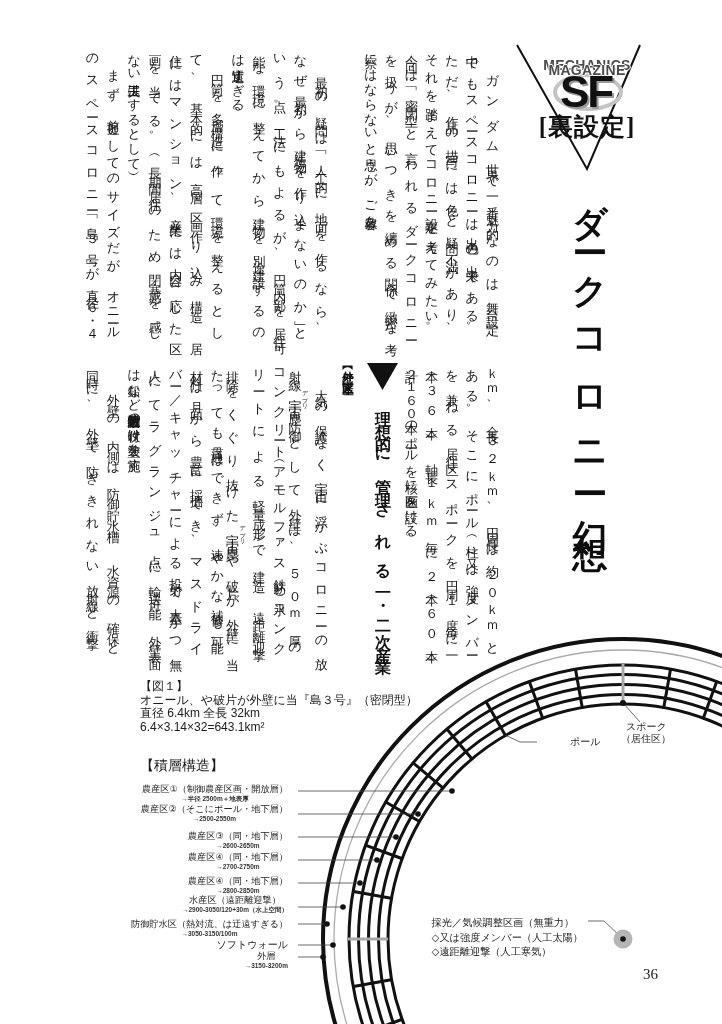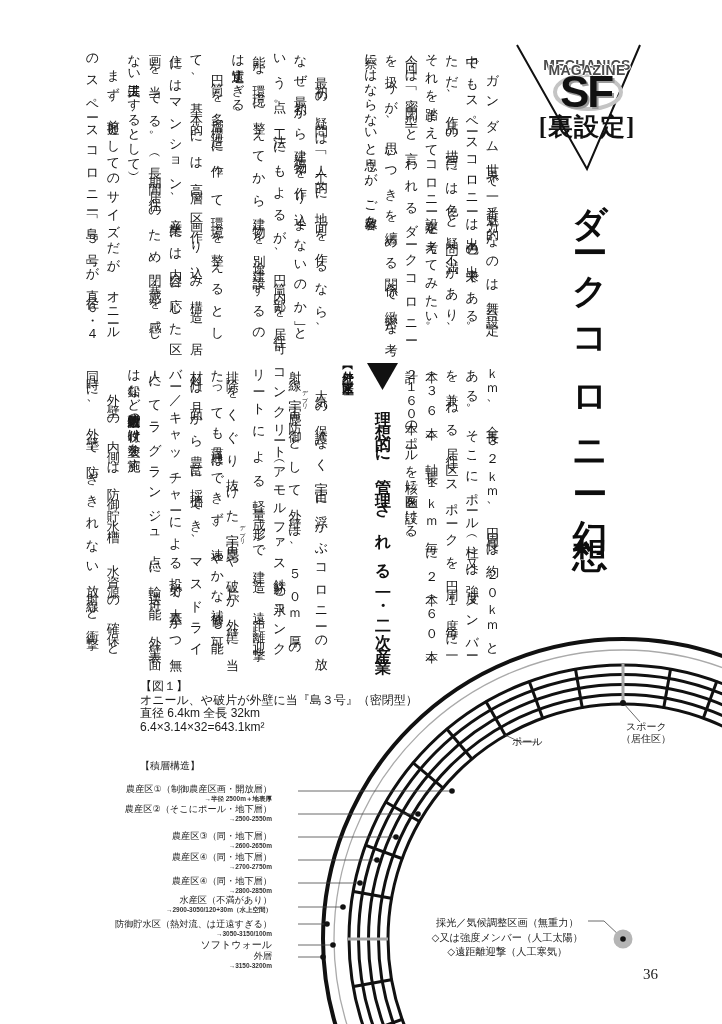--- a/index.html
+++ b/index.html
@@ -59,25 +59,25 @@
   }
   .logo-sub {
     position:absolute; left:530px; top:112px; width:114px; text-align:center;
     font-size:25px; line-height:30px; font-weight:bold; color:#111;
     letter-spacing:1px;
   }
 
   
   .fig { position:absolute; font-family:"Liberation Sans","DejaVu Sans",sans-serif; color:#1a1a1a; white-space:nowrap; }
   .cap { left:140px; font-size:12px; line-height:13px; }
-  .layer { right:450px; text-align:right; }
+  .layer { right:434px; text-align:center; }
   .layer .nm { display:block; font-size:9.2px; line-height:11px; }
   .layer .dt { display:block; font-size:6.5px; line-height:8px; font-weight:bold; color:#333; }
   .callout { font-size:10px; line-height:12px; }
-  .center-lines { right:139px; text-align:center; font-size:10.2px; line-height:14.5px; top:916px; }
+  .center-lines { right:139px; text-align:left; font-size:10.2px; line-height:14.5px; top:916px; }
   .center-lines span { display:block; }
   .pageno { position:absolute; left:643px; top:966px; font-size:15px; color:#222; }
 
   svg { position:absolute; left:0; top:0; pointer-events:none; }
 </style>
 </head>
 <body>
 
 <div>
   <svg width="722" height="1024">
@@ -197,21 +197,21 @@
     <circle cx="623" cy="703" r="3"></circle>
   </g>
   <circle cx="623" cy="939" r="9.5" fill="#b5b5b5"></circle>
   <circle cx="623" cy="939" r="2.8" fill="#111"></circle>
 </svg>
 
 <div class="fig cap" style="top:680px">【図１】</div>
 <div class="fig cap" style="top:694px">オニール、や破片が外壁に当『島３号』（密閉型）</div>
 <div class="fig cap" style="top:707px">直径 6.4km 全長 32km</div>
 <div class="fig cap" style="top:721px">6.4×3.14×32=643.1km²</div>
-<div class="fig cap" style="top:759px; font-size:10px">【積層構造】</div>
+<div class="fig cap" style="top:759px; font-size:14px">【積層構造】</div>
 
 <div class="fig layer" style="top:784px">
   <span class="nm">農産区①（制御農産区画・開放層）</span>
   <span class="dt">→半径 2500m＋地表厚</span>
 </div>
 <div class="fig layer" style="top:804px">
   <span class="nm">農産区②（そこにポール・地下層）</span>
   <span class="dt">→2500-2550m</span>
 </div>
 <div class="fig layer" style="top:831px">
@@ -220,36 +220,36 @@
 </div>
 <div class="fig layer" style="top:852px">
   <span class="nm">農産区④（同・地下層）</span>
   <span class="dt">→2700-2750m</span>
 </div>
 <div class="fig layer" style="top:876px">
   <span class="nm">農産区④（同・地下層）</span>
   <span class="dt">→2800-2850m</span>
 </div>
 <div class="fig layer" style="top:895px">
-  <span class="nm">水産区（不満があり）</span>
+  <span class="nm">水産区（遠距離迎撃）</span>
   <span class="dt">→2900-3050/120+30m（水上空間）</span>
 </div>
 <div class="fig layer" style="top:919px">
   <span class="nm">防御貯水区（熱対流、は迂遠すぎる）</span>
   <span class="dt">→3050-3150/100m</span>
 </div>
 <div class="fig layer" style="top:939px">
   <span class="nm" style="font-size:10px">ソフトウォール</span>
 </div>
 <div class="fig layer" style="top:951px">
   <span class="nm">外層</span>
   <span class="dt">→3150-3200m</span>
 </div>
 
-<div class="fig callout" style="left:512px; top:736px">ポール</div>
+<div class="fig callout" style="left:570px; top:736px">ポール</div>
 <div class="fig callout" style="left:626px; top:721px">スポーク</div>
 <div class="fig callout" style="left:621px; top:733px">（居住区）</div>
 <div class="fig center-lines">
   <span>採光／気候調整区画（無重力）</span>
   <span>◇又は強度メンバー（人工太陽）</span>
   <span>◇遠距離迎撃（人工寒気）</span>
 </div>
 
 <div class="pageno serif">36</div>
 

